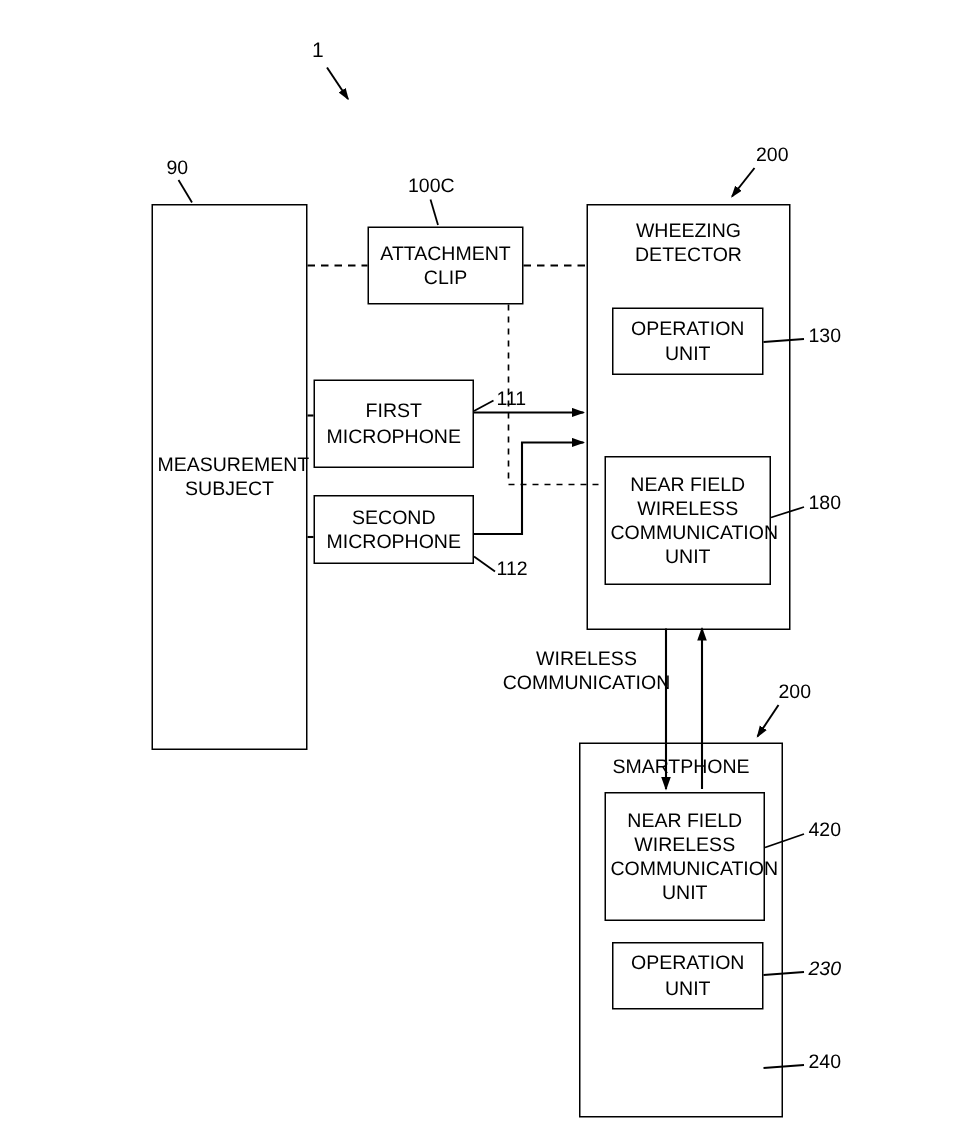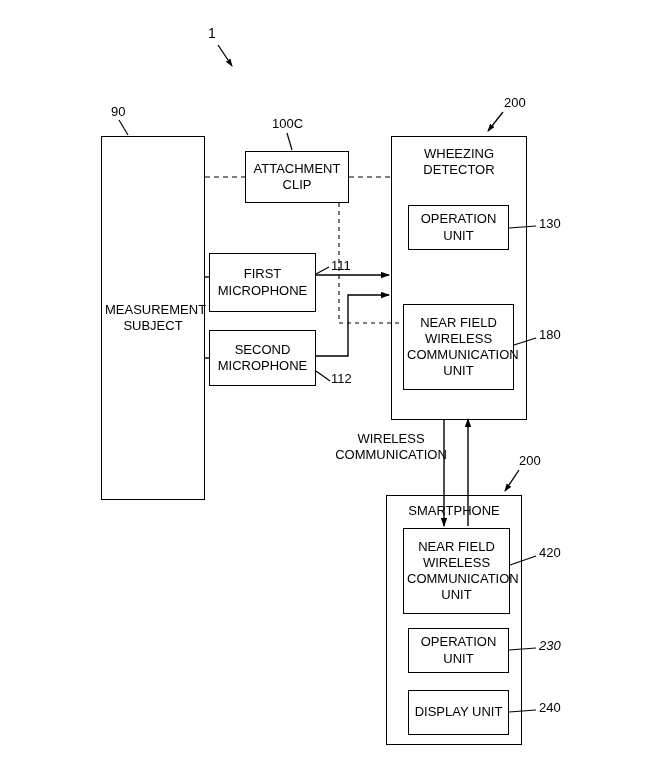--- a/index.html
+++ b/index.html
@@ -89,21 +89,21 @@
   <div class="box" style="left:245px; top:151px; width:104px; height:52px; font-size:13px;">
     <span class="lbl">ATTACHMENT
 CLIP</span>
   </div>
 
   <div class="box" style="left:209px; top:253px; width:107px; height:59px; font-size:13px;">
     <span class="lbl">FIRST
 MICROPHONE</span>
   </div>
 
-  <div class="box" style="left:209px; top:330px; width:107px; height:56px; font-size:13px;">
+  <div class="box" style="left:209px; top:330px; width:107px; height:46px; font-size:13px;">
     <span class="lbl">SECOND
 MICROPHONE</span>
   </div>
 
   <div class="box" style="left:391px; top:136px; width:136px; height:284px;"></div>
   <div class="title-in-box" style="left:391px; top:146px; width:136px;">WHEEZING
 DETECTOR</div>
 
   <div class="box" style="left:408px; top:205px; width:101px; height:45px; font-size:13px;">
     <span class="lbl">OPERATION
@@ -128,24 +128,20 @@
 WIRELESS
 COMMUNICATION
 UNIT</span>
   </div>
 
   <div class="box" style="left:408px; top:628px; width:101px; height:45px; font-size:13px;">
     <span class="lbl">OPERATION
 UNIT</span>
   </div>
 
-  <div class="box" style="left:408px; top:690px; width:101px; height:45px; font-size:13px;">
-    <span class="lbl">DISPLAY
-UNIT</span>
-  </div>
 
   <svg class="overlay">
     <defs>
       <marker id="arrow" markerWidth="9" markerHeight="9" refX="8" refY="3.2" orient="auto" markerUnits="userSpaceOnUse">
         <path d="M0,0 L9,3.2 L0,6.4 z" fill="#000"></path>
       </marker>
       <marker id="arrowsm" markerWidth="8" markerHeight="8" refX="7" refY="2.8" orient="auto" markerUnits="userSpaceOnUse">
         <path d="M0,0 L8,2.8 L0,5.6 z" fill="#000"></path>
       </marker>
     </defs>

